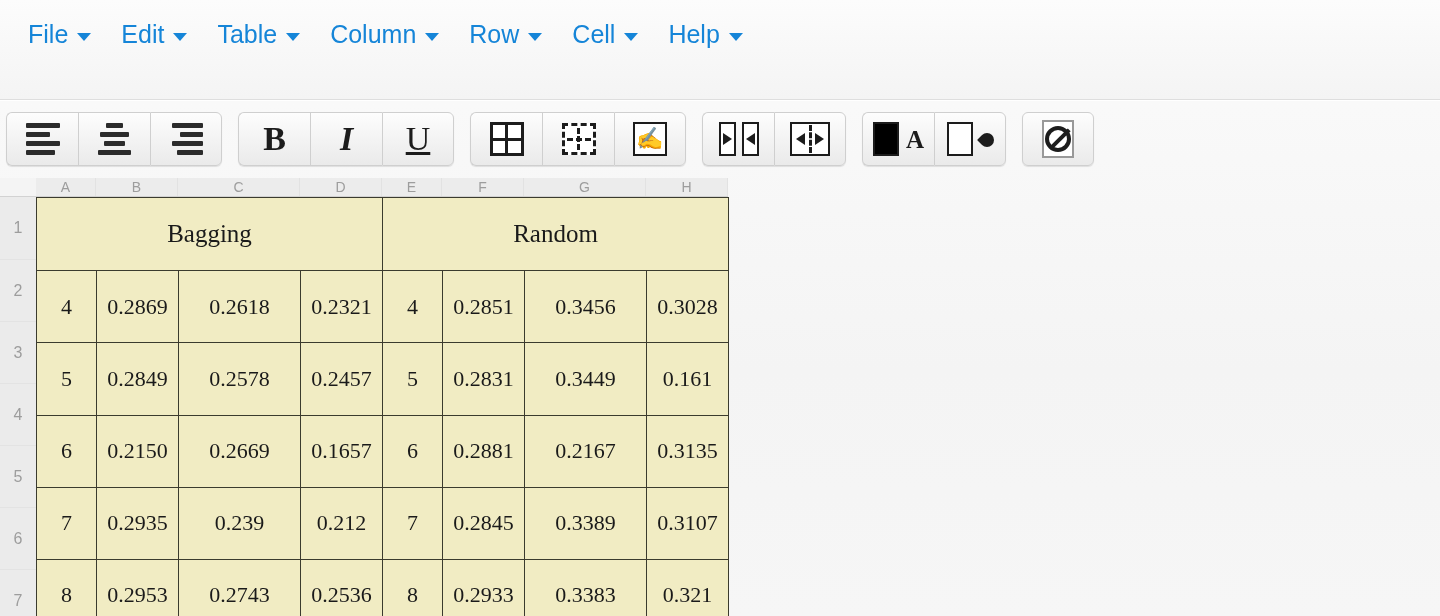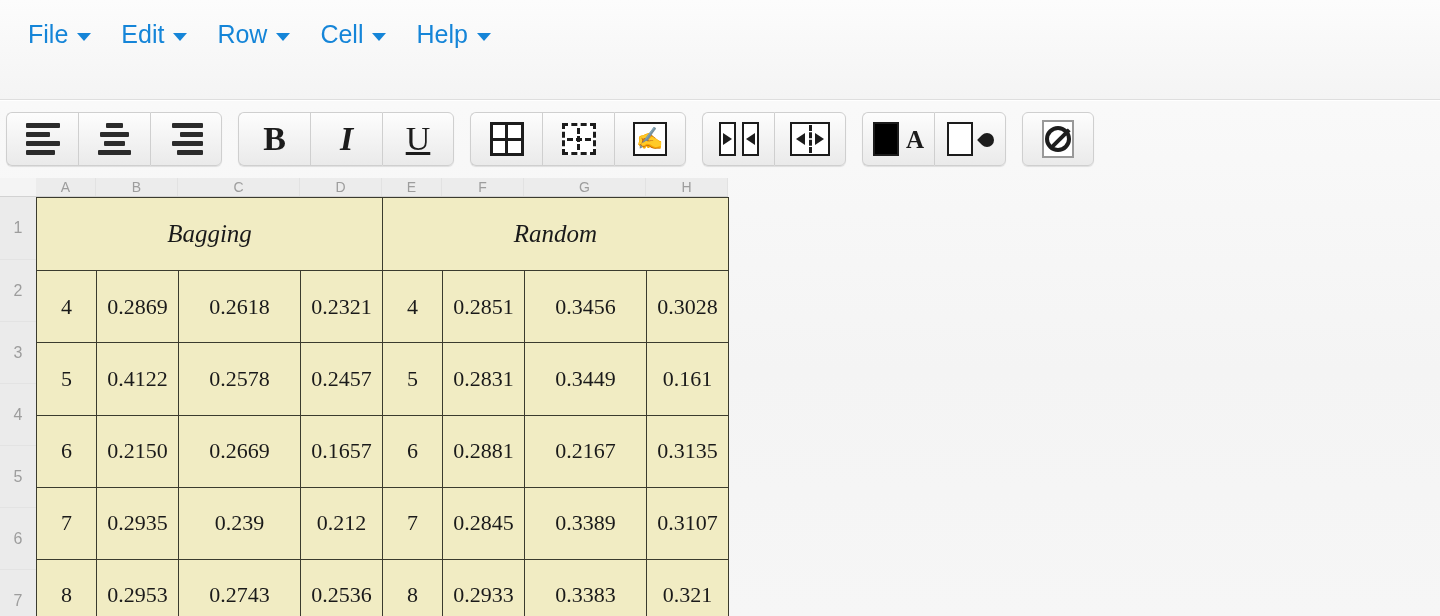--- a/index.html
+++ b/index.html
@@ -201,20 +201,28 @@
 
 <div id="app">
 
   <div class="menubar">
     <div class="menu-item">
       <span>File</span>
       <span class="caret"></span>
     </div>
     <div class="menu-item">
       <span>Edit</span>
+      <span class="caret"></span>
+    </div>
+    <div class="menu-item">
+      <span>Table</span>
+      <span class="caret"></span>
+    </div>
+    <div class="menu-item">
+      <span>Column</span>
       <span class="caret"></span>
     </div>
     <div class="menu-item">
       <span>Row</span>
       <span class="caret"></span>
     </div>
     <div class="menu-item">
       <span>Cell</span>
       <span class="caret"></span>
     </div>
@@ -342,37 +350,37 @@
             <col style="width: 60px;">
             <col style="width: 82px;">
             <col style="width: 122px;">
             <col style="width: 82px;">
             <col style="width: 60px;">
             <col style="width: 82px;">
             <col style="width: 122px;">
             <col style="width: 82px;">
           </colgroup>
         <tbody id="grid-body">
-            <tr style="height: 63px; font-style: italic;">
+            <tr style="height: 63px;">
               <td colspan="4" class="title">Bagging</td>
               <td colspan="4" class="title">Random</td>
             </tr>
             <tr style="height: 62px;">
               <td>4</td>
               <td>0.2869</td>
               <td>0.2618</td>
               <td>0.2321</td>
               <td>4</td>
               <td>0.2851</td>
               <td>0.3456</td>
               <td>0.3028</td>
             </tr>
             <tr style="height: 62px;">
               <td>5</td>
-              <td>0.4122</td>
+              <td>0.2849</td>
               <td>0.2578</td>
               <td>0.2457</td>
               <td>5</td>
               <td>0.2831</td>
               <td>0.3449</td>
               <td>0.161</td>
             </tr>
             <tr style="height: 62px;">
               <td>6</td>
               <td>0.2150</td>

